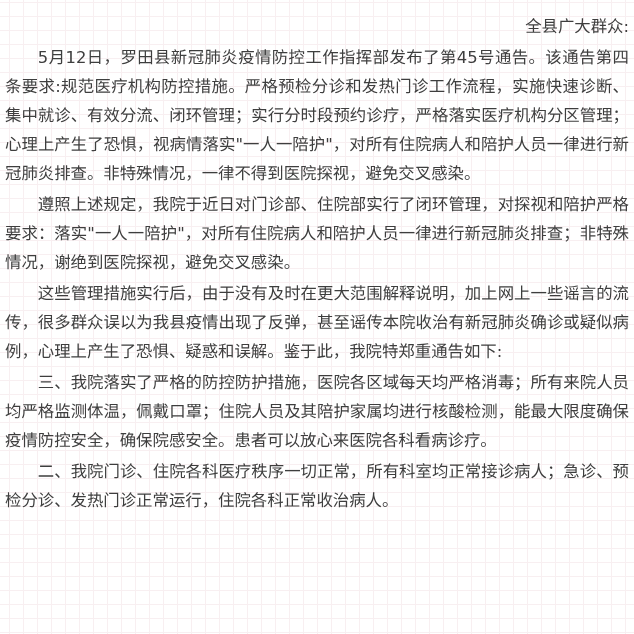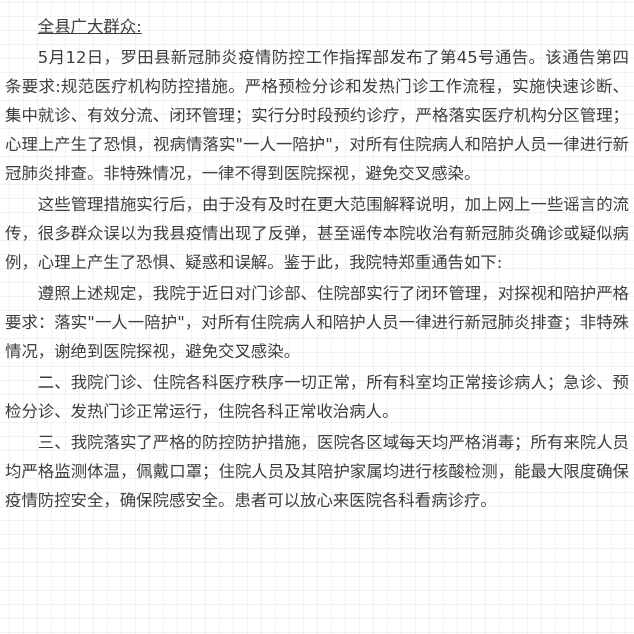--- a/index.html
+++ b/index.html
@@ -35,34 +35,33 @@
     font-size:16.4px;
     line-height:29px;
     text-indent:2em;
     text-align:justify;
     text-justify:inter-ideograph;
     word-break:break-all;
     color:var(--text-color);
   }
   .para.salutation,
   .para.closing{
-    text-align:left;
-    text-decoration:underline;
+    text-align:right;
   }
 </style>
 </head>
 <body>
 
 <div class="page">
   <p class="para salutation">全县广大群众:</p>
 
   <p class="para">5月12日，罗田县新冠肺炎疫情防控工作指挥部发布了第45号通告。该通告第四条要求:规范医疗机构防控措施。严格预检分诊和发热门诊工作流程，实施快速诊断、集中就诊、有效分流、闭环管理；实行分时段预约诊疗，严格落实医疗机构分区管理；心理上产生了恐惧，视病情落实"一人一陪护"，对所有住院病人和陪护人员一律进行新冠肺炎排查。非特殊情况，一律不得到医院探视，避免交叉感染。</p>
 
+  <p class="para">遵照上述规定，我院于近日对门诊部、住院部实行了闭环管理，对探视和陪护严格要求：落实"一人一陪护"，对所有住院病人和陪护人员一律进行新冠肺炎排查；非特殊情况，谢绝到医院探视，避免交叉感染。</p>
+
   <p class="para">这些管理措施实行后，由于没有及时在更大范围解释说明，加上网上一些谣言的流传，很多群众误以为我县疫情出现了反弹，甚至谣传本院收治有新冠肺炎确诊或疑似病例，心理上产生了恐惧、疑惑和误解。鉴于此，我院特郑重通告如下:</p>
 
-  <p class="para">遵照上述规定，我院于近日对门诊部、住院部实行了闭环管理，对探视和陪护严格要求：落实"一人一陪护"，对所有住院病人和陪护人员一律进行新冠肺炎排查；非特殊情况，谢绝到医院探视，避免交叉感染。</p>
 
+  <p class="para">三、我院落实了严格的防控防护措施，医院各区域每天均严格消毒；所有来院人员均严格监测体温，佩戴口罩；住院人员及其陪护家属均进行核酸检测，能最大限度确保疫情防控安全，确保院感安全。患者可以放心来医院各科看病诊疗。</p>
 
   <p class="para">二、我院门诊、住院各科医疗秩序一切正常，所有科室均正常接诊病人；急诊、预检分诊、发热门诊正常运行，住院各科正常收治病人。</p>
-
-  <p class="para">三、我院落实了严格的防控防护措施，医院各区域每天均严格消毒；所有来院人员均严格监测体温，佩戴口罩；住院人员及其陪护家属均进行核酸检测，能最大限度确保疫情防控安全，确保院感安全。患者可以放心来医院各科看病诊疗。</p>
 
 </div>
 
 </body></html>

